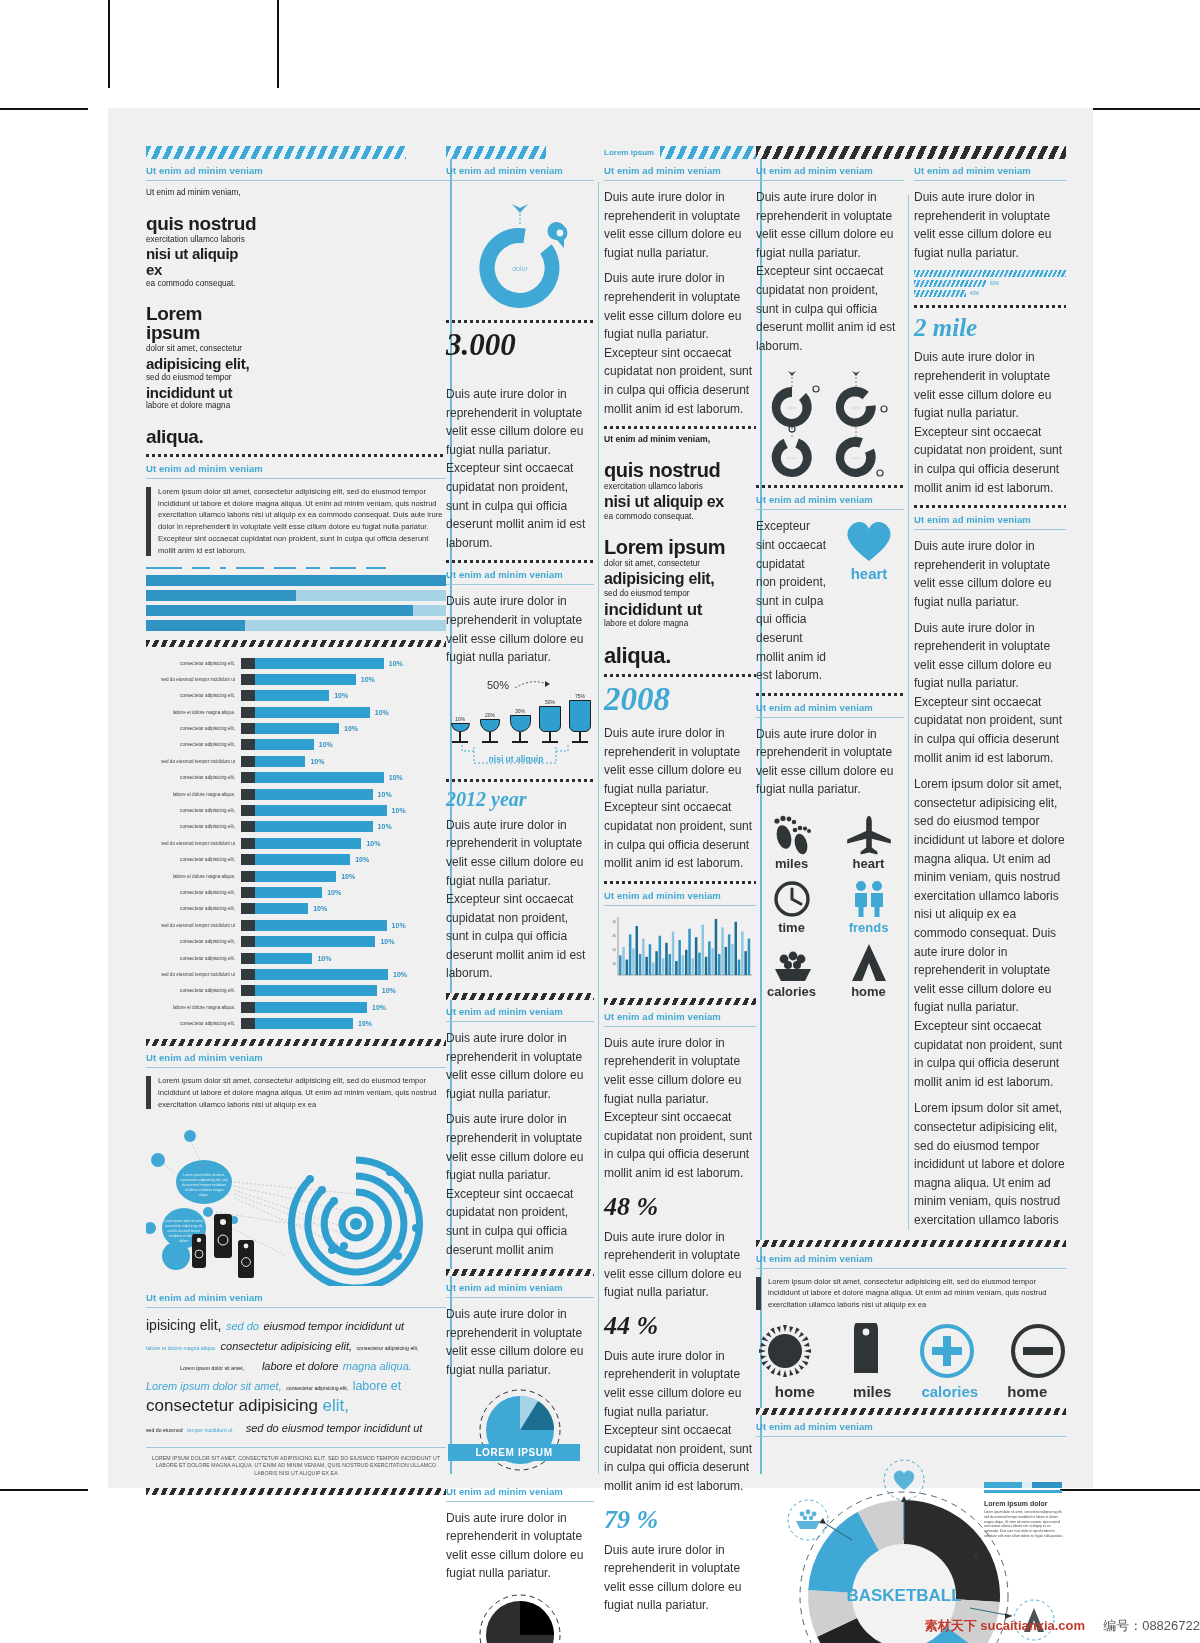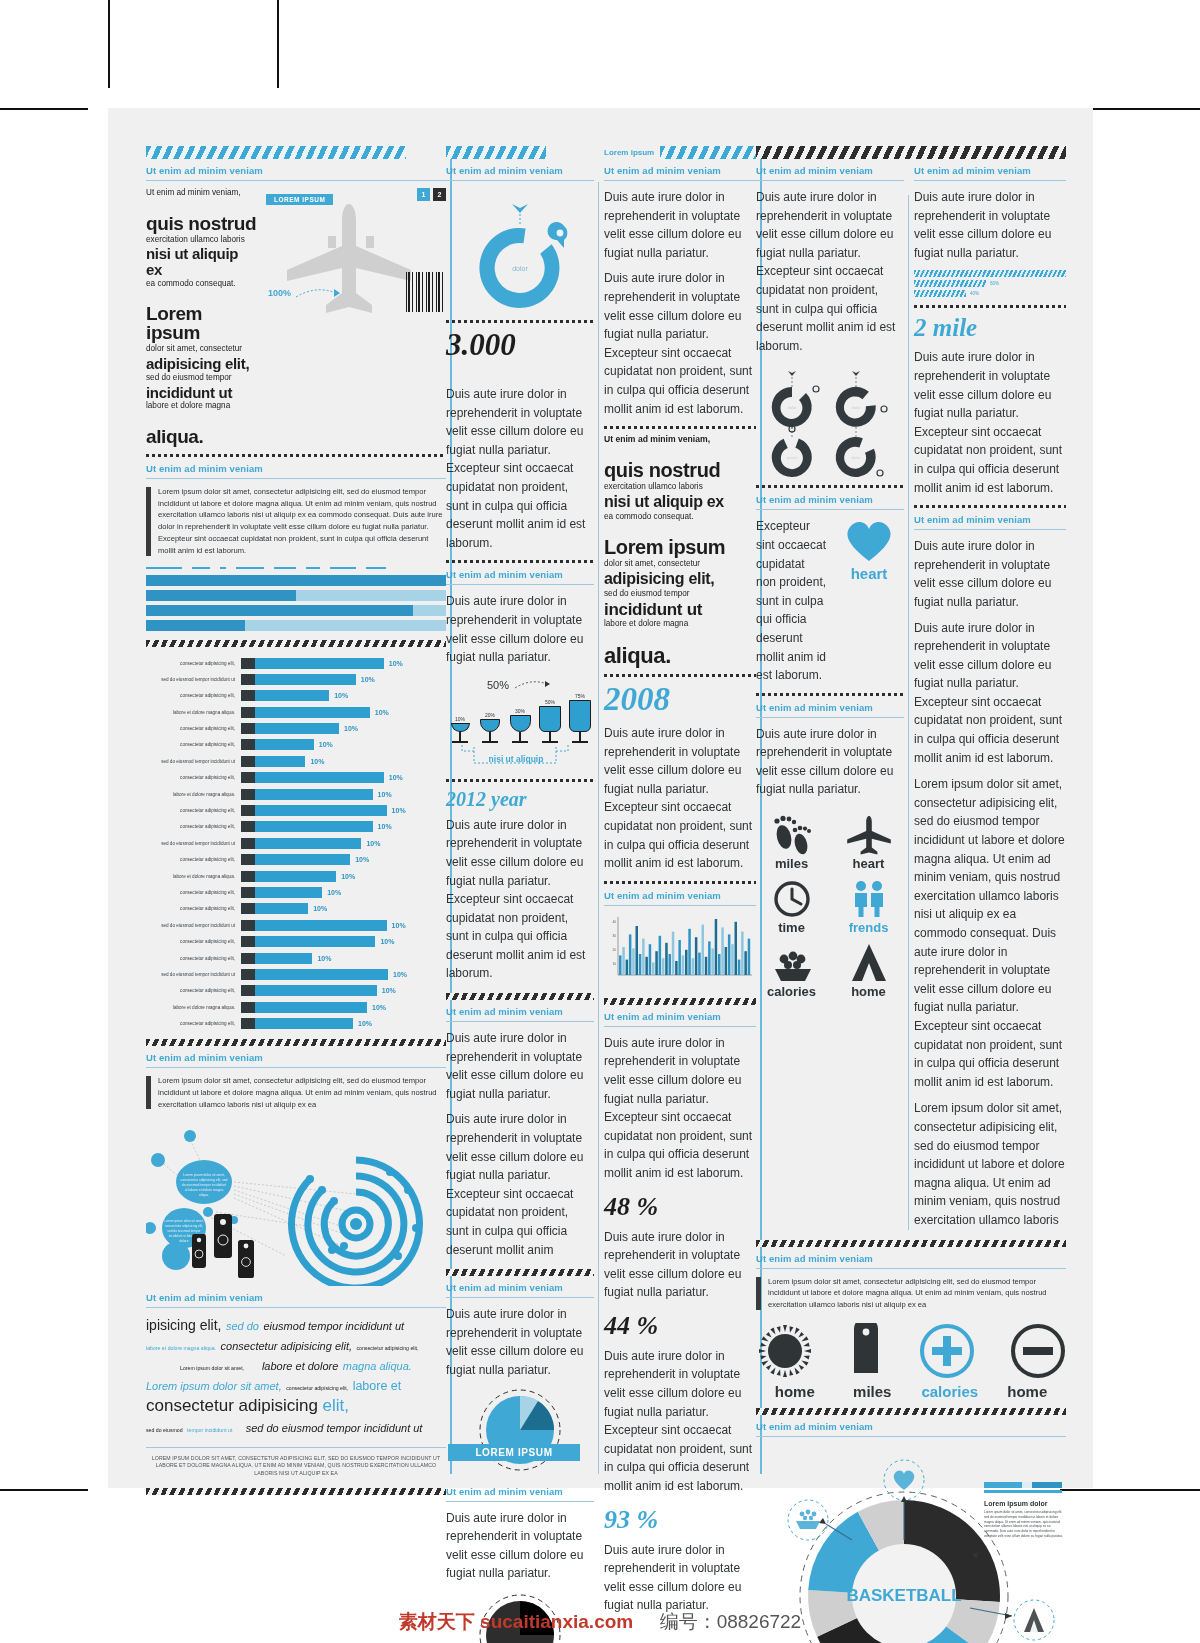--- a/index.html
+++ b/index.html
@@ -111,21 +111,21 @@
   .iname{font-size:13px;font-weight:bold;color:#2f3437;margin-top:1px;}
   .iname.bl{color:#3fa8d4;}
   .icell{display:flex;flex-direction:column;align-items:center;justify-content:flex-end;height:62px;}
 
   .bigicons{display:flex;justify-content:space-between;align-items:center;}
   .bignames{display:flex;justify-content:space-between;margin-top:4px;}
   .bignames span{font-size:15px;font-weight:bold;color:#2f3437;width:25%;text-align:center;}
   .bignames span.bl{color:#3fa8d4;}
 
   .dispnum{font-family:"Liberation Serif",serif;font-style:italic;font-weight:bold;}
-  .watermark{position:absolute;left:0;bottom:8px;width:100%;text-align:center;font-size:19px;color:#555;}
+  .watermark{position:absolute;left:0;bottom:8px;width:100%;text-align:right;font-size:13px;color:#555;}
   .wm-red{color:#c0392b;font-weight:bold;}
 </style>
 </head>
 <body>
 
 <div class="crop" style="left:108px;top:0;width:2px;height:88px;"></div>
 <div class="crop" style="left:0;top:108px;width:88px;height:2px;"></div>
 <div class="crop" style="left:277px;top:0;width:2px;height:88px;"></div>
 <div class="crop" style="left:1060px;top:108px;width:140px;height:2px;"></div>
 <div class="crop" style="left:1060px;top:1489px;width:140px;height:2px;"></div>
@@ -151,49 +151,20 @@
         <span class="sm">ea commodo consequat.</span>
         <span class="big">Lorem   ipsum</span>
         <span class="sm">dolor sit amet, consectetur</span>
         <span class="med">adipisicing  elit,</span>
         <span class="sm">sed do eiusmod tempor</span>
         <span class="med">incididunt ut</span>
         <span class="sm">labore et dolore magna</span>
         <span class="big">aliqua.</span>
       </div>
 
-      <div style="flex:1;position:relative;">
-        <div style="display:flex;justify-content:space-between;align-items:flex-start;">
-          <div style="position:relative;">
-            <div class="ribbon">LOREM IPSUM</div>
-          </div>
-          <div style="display:flex;gap:3px;">
-            <div class="numbox" style="background:#3fa8d4;">1</div>
-            <div class="numbox" style="background:#2d2d2d;">2</div>
-          </div>
-        </div>
-
-        <svg width="130" height="120" viewBox="0 0 130 120" style="position:absolute;left:20px;top:12px;">
-          <g fill="#cfcfcf">
-            <path d="M63 4 c4 0 7 7 7 16 l0 26 55 24 0 11 -55 -13 0 25 16 12 0 8 -23 -6 -23 6 0 -8 16 -12 0 -25 -55 13 0 -11 55 -24 0 -26 c0 -9 3 -16 7 -16z"></path>
-            <rect x="42" y="36" width="8" height="12"></rect>
-            <rect x="80" y="36" width="8" height="12"></rect>
-          </g>
-        </svg>
-
-        <div style="position:absolute;left:2px;top:98px;display:flex;align-items:center;gap:3px;">
-          <span style="font-size:9px;color:#3fa8d4;font-weight:bold;">100%</span>
-          <svg width="48" height="14">
-            <path d="M2 11 Q22 -1 42 7" stroke="#3fa8d4" stroke-width="1" fill="none" stroke-dasharray="2,2"></path>
-            <path d="M40 3 l6 4 -6 4z" fill="#3fa8d4"></path>
-          </svg>
-        </div>
-
-        <div class="barcode" style="position:absolute;right:2px;top:84px;"></div>
-      </div>
     </div>
 
     <div class="dash-dark" style="margin-top:6px;"></div>
     <div class="sec-title">Ut enim ad minim veniam</div>
     <div class="rule"></div>
 
     <div class="quote">Lorem ipsum dolor sit amet, consectetur adipisicing elit, sed do eiusmod tempor incididunt ut labore et dolore magna aliqua. Ut enim ad minim veniam, quis nostrud exercitation ullamco laboris nisi ut aliquip ex ea commodo consequat. Duis aute irure dolor in reprehenderit in voluptate velit esse cillum dolore eu fugiat nulla pariatur. Excepteur sint occaecat cupidatat non proident, sunt in culpa qui officia deserunt mollit anim id est laborum.</div>
 
     <div class="ticks" style="margin-top:10px;">
       <span style="width:36px;"></span>
@@ -688,21 +659,21 @@
       <div class="sec-title">Ut enim ad minim veniam</div>
       <div class="rule"></div>
       <div class="body-txt">Duis aute irure dolor in reprehenderit in voluptate velit esse cillum dolore eu fugiat nulla pariatur. Excepteur sint occaecat cupidatat non proident, sunt in culpa qui officia deserunt mollit anim id est laborum.</div>
 
       <div class="dispnum" style="font-size:26px;color:#1d1d1d;margin:9px 0 6px;">48 %</div>
       <div class="body-txt">Duis aute irure dolor in reprehenderit in voluptate velit esse cillum dolore eu fugiat nulla pariatur.</div>
 
       <div class="dispnum" style="font-size:26px;color:#1d1d1d;margin:9px 0 6px;">44 %</div>
       <div class="body-txt">Duis aute irure dolor in reprehenderit in voluptate velit esse cillum dolore eu fugiat nulla pariatur. Excepteur sint occaecat cupidatat non proident, sunt in culpa qui officia deserunt mollit anim id est laborum.</div>
 
-      <div class="dispnum" style="font-size:26px;color:#3fa8d4;margin:9px 0 6px;">93 %</div>
+      <div class="dispnum" style="font-size:26px;color:#3fa8d4;margin:9px 0 6px;">79 %</div>
       <div class="body-txt">Duis aute irure dolor in reprehenderit in voluptate velit esse cillum dolore eu fugiat nulla pariatur.</div>
     </div>
   </div>
 
   <div class="colDiv"></div>
 
   <div class="col colC" style="display:block;">
 
     <div class="hatch-dark"></div>
 

